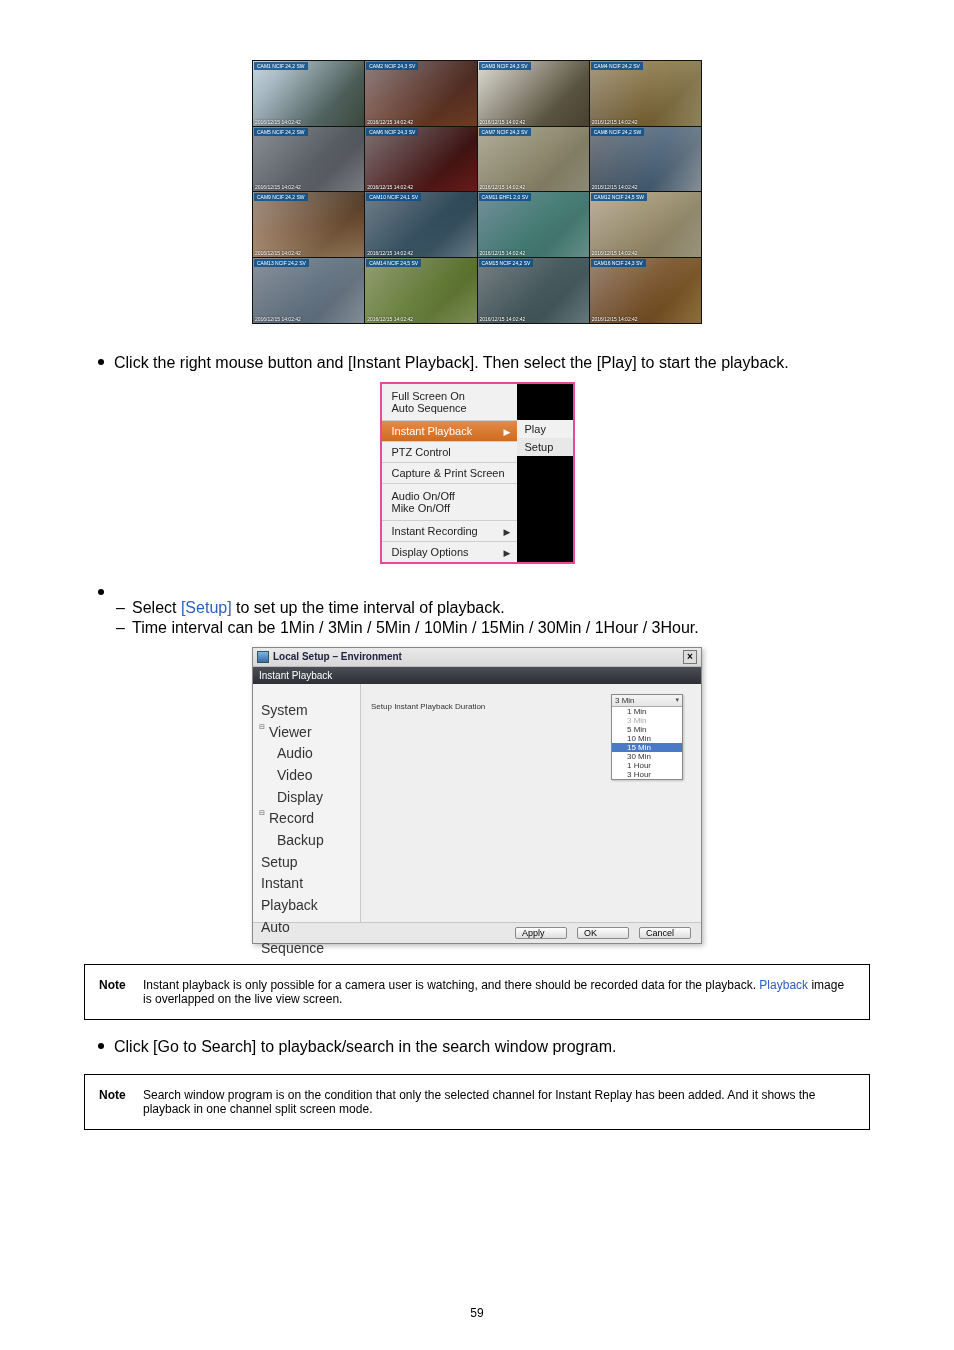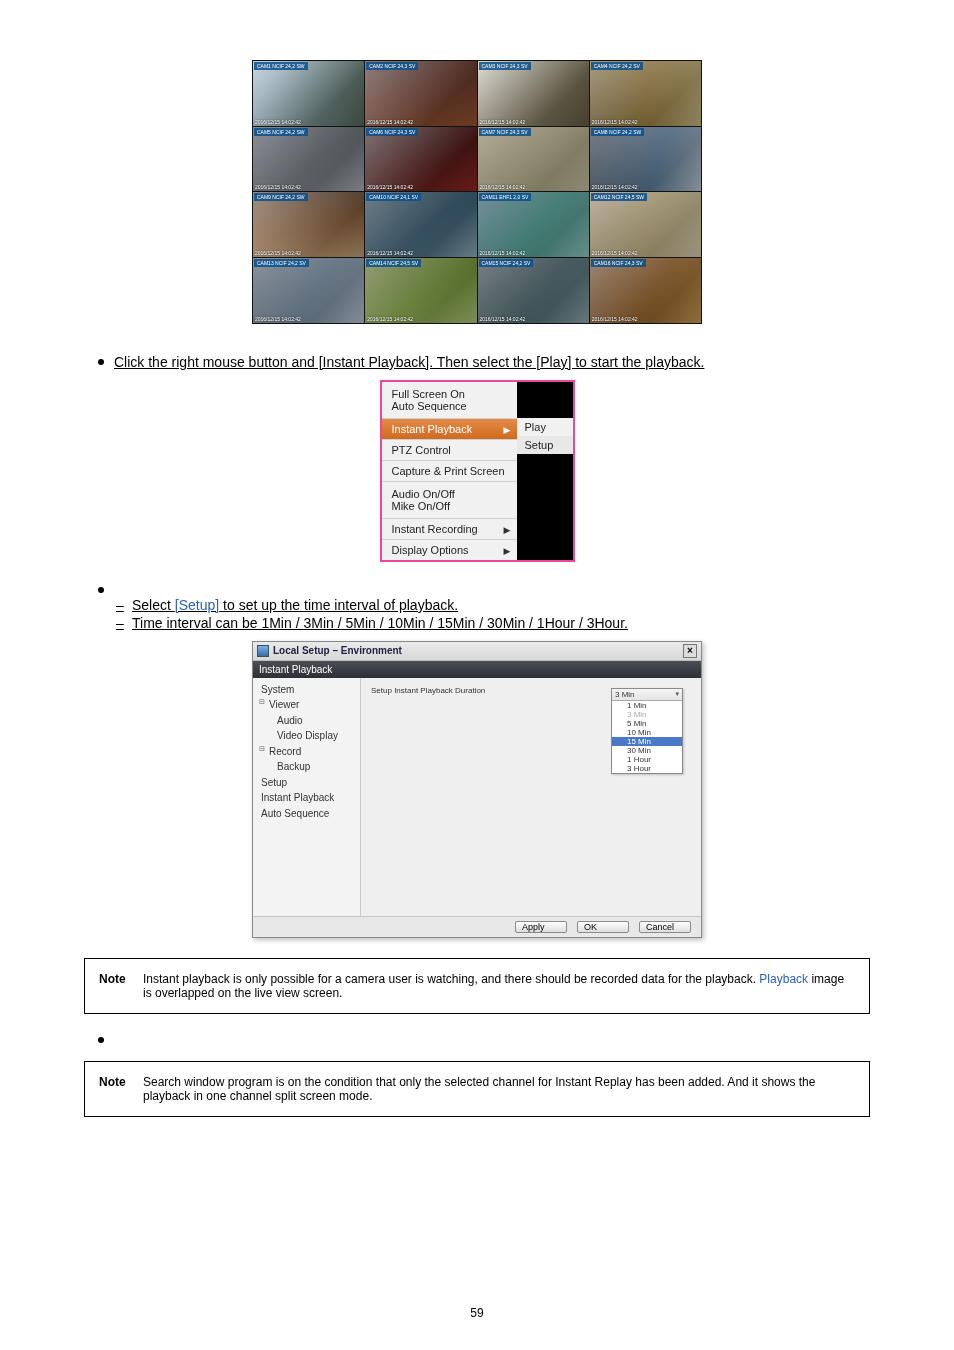--- a/index.html
+++ b/index.html
@@ -61,21 +61,21 @@
   .c8{background:linear-gradient(170deg,#5a402f,#9e7148 55%,#d6ad81);}
   .c9{background:linear-gradient(140deg,#122838,#2f5872 55%,#9cbecc);}
   .c10{background:linear-gradient(130deg,#184859,#479e92 55%,#9edcd0);}
   .c11{background:linear-gradient(115deg,#948060,#cbb986 55%,#ece3c0);}
   .c12{background:linear-gradient(125deg,#3c4a5b,#7890a7 55%,#c8d8e6);}
   .c13{background:linear-gradient(145deg,#4a5d19,#7ca038 55%,#bed981);}
   .c14{background:linear-gradient(130deg,#1e2d33,#48666d 55%,#9bb8be);}
   .c15{background:linear-gradient(120deg,#5a3515,#9a6124 55%,#d9a85c);}
 
   
-  .section { margin: 18px 10px 6px 10px; font-size: 14px; text-decoration: underline; }
+  .section { margin: 18px 10px 6px 10px; font-size: 16px; }
   .bullet { display: flex; margin: 4px 0 4px 8px; }
   .bullet .dot { width: 6px; height: 6px; background: #000; border-radius: 50%; margin: 5px 10px 0 0; flex: none; }
   .dash-line { display: flex; margin: 2px 0 2px 26px; }
   .dash-line .dash { width: 8px; margin-right: 8px; }
   .blue { color: #2a5fbd; }
 
   
   .ctx-wrap { display:flex; justify-content:center; margin: 10px auto 20px auto; }
   .ctx-box {
     display:flex;
@@ -137,35 +137,35 @@
   .dlg-subtitle {
     background: linear-gradient(#4b4e55,#2c2f35);
     color:#fff;
     font-size:10px;
     padding:3px 6px;
   }
   .dlg-body { display:flex; height:238px; }
   .dlg-tree {
     width:108px;
     border-right:1px solid #c9c9c9;
-    padding:4px 4px;
-    font-size:10px;
+    padding:16px 4px;
+    font-size:14px;
     color:#333;
     line-height:1.55;
     background:#f3f3f3;
   }
   .dlg-tree .t0 { padding-left:4px; }
   .dlg-tree .t1 { padding-left:12px; position:relative; }
   .dlg-tree .t2 { padding-left:20px; position:relative; }
   .dlg-tree .tog::before {
     content:'⊟';
     position:absolute; left:2px; top:0; font-size:7px; color:#666;
   }
   .dlg-main { flex:1; padding:6px 8px; position:relative; font-size:8px; color:#333; }
-  .dlg-field-label { position:absolute; left:10px; top:8px; }
+  .dlg-field-label { position:absolute; left:10px; top:18px; }
   .dlg-dd {
     position:absolute; right:18px; top:10px;
     width:72px;
     border:1px solid #8a8a8a;
     background:#fff;
     font-size:8px;
     box-shadow:1px 1px 2px rgba(0,0,0,.2);
   }
   .dlg-dd .ddtop { display:flex; justify-content:space-between; padding:1px 3px; border-bottom:1px solid #aaa; background:linear-gradient(#f5f5f5,#e4e4e4); }
   .dlg-dd .ddtop .carw { font-size:7px; color:#555; }
@@ -385,20 +385,21 @@
     <span class="tag">Note</span>
     <span>
       <span>Instant playback is only possible for a camera user is watching, and there should be recorded data for the playback. </span><span class="blue">Playback</span><span> image is overlapped on the live view screen.</span>
     </span>
   </div>
 </div>
 
 <div class="section">
   <div class="bullet">
     <span class="dot"></span>
+    <span>Click [Go to Search] to playback/search in the search window program.</span>
   </div>
 </div>
 
 <div class="note-box">
   <div class="row">
     <span class="tag">Note</span>
     <span>Search window program is on the condition that only the selected channel for Instant Replay has been added. And it shows the playback in one channel split screen mode.</span>
   </div>
 </div>
 

